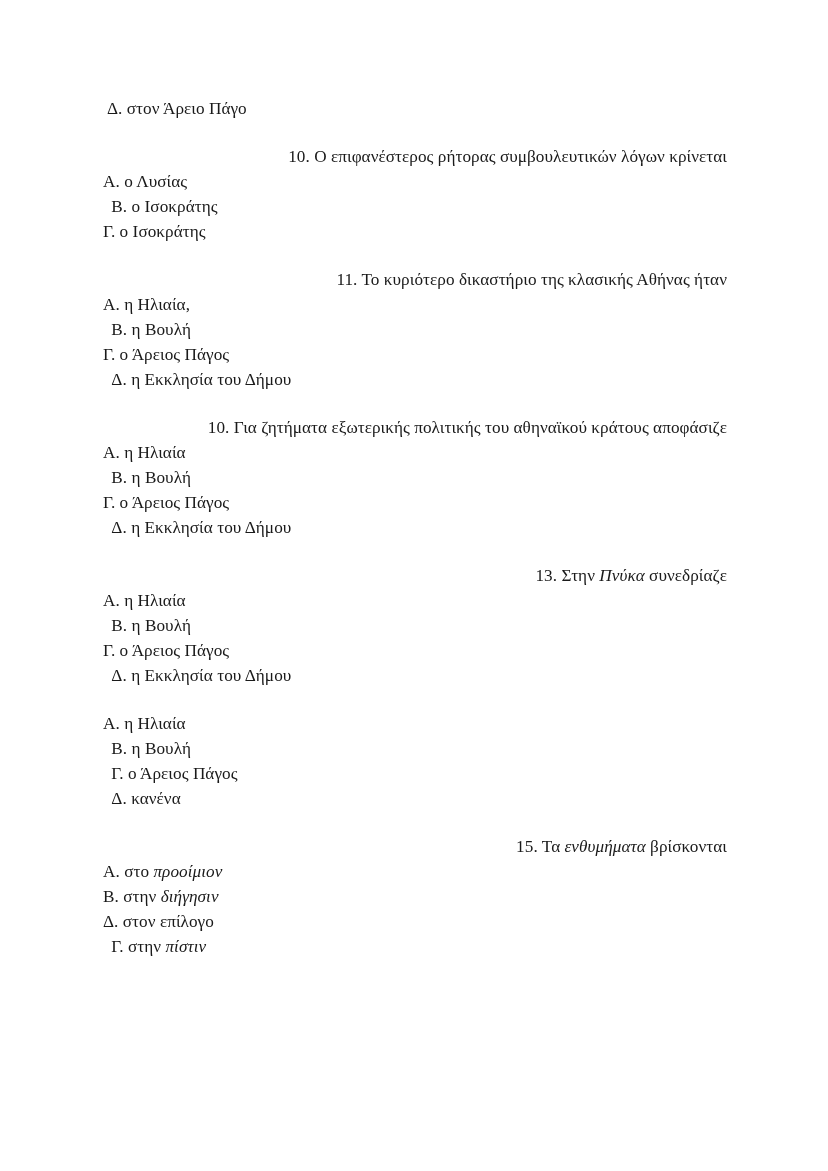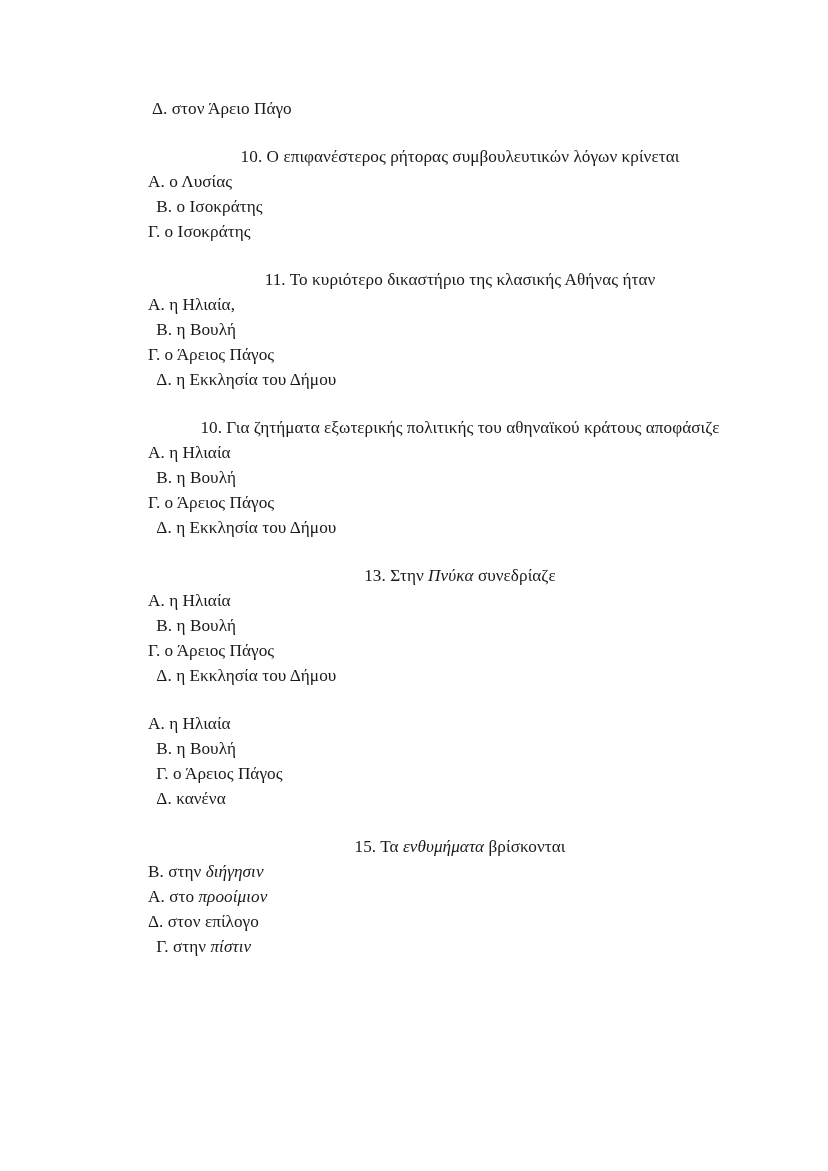--- a/index.html
+++ b/index.html
@@ -18,42 +18,41 @@
     height: 1171px;
     background: #ffffff;
     overflow: hidden;
     box-sizing: border-box;
   }
   .doc-body {
     position: absolute;
     left: 103px;
     top: 96px;
     width: 624px;
-    margin-left: 45px;
   }
   .block {
     margin: 0;
   }
   .block + .block {
     margin-top: 23px;
   }
   .line {
     font-size: 17.2px;
     line-height: 25px;
     white-space: pre-wrap;
     margin: 0;
     letter-spacing: 0.05px;
   }
   
   .stem {
     text-align: justify;
     text-justify: inter-word;
   }
   .stem.nowrap-stem {
-    text-align: center;
+    text-align: right;
   }
   
   .ind-0  { padding-left: 0px; }
   .ind-1  { padding-left: 4px; }
   .it { font-style: italic; }
 </style>
 </head>
 <body>
 
 <div class="page">
@@ -96,20 +95,20 @@
 
     <div class="block">
       <div class="line ind-0">Α. η Ηλιαία</div>
       <div class="line ind-1"> Β. η Βουλή</div>
       <div class="line ind-1"> Γ. ο Άρειος Πάγος</div>
       <div class="line ind-1"> Δ. κανένα</div>
     </div>
 
     <div class="block">
       <div class="line stem nowrap-stem"><span>15. Τα </span><span class="it">ενθυμήματα</span><span> βρίσκονται</span></div>
+      <div class="line ind-0"><span>Α. στο </span><span class="it">προοίμιον</span></div>
       <div class="line ind-0"><span>Β. στην </span><span class="it">διήγησιν</span></div>
-      <div class="line ind-0"><span>Α. στο </span><span class="it">προοίμιον</span></div>
       <div class="line ind-0"><span>Δ. στον επίλογο</span></div>
       <div class="line ind-1"><span> Γ. στην </span><span class="it">πίστιν</span></div>
     </div>
 
   </div>
 </div>
 
 </body></html>

